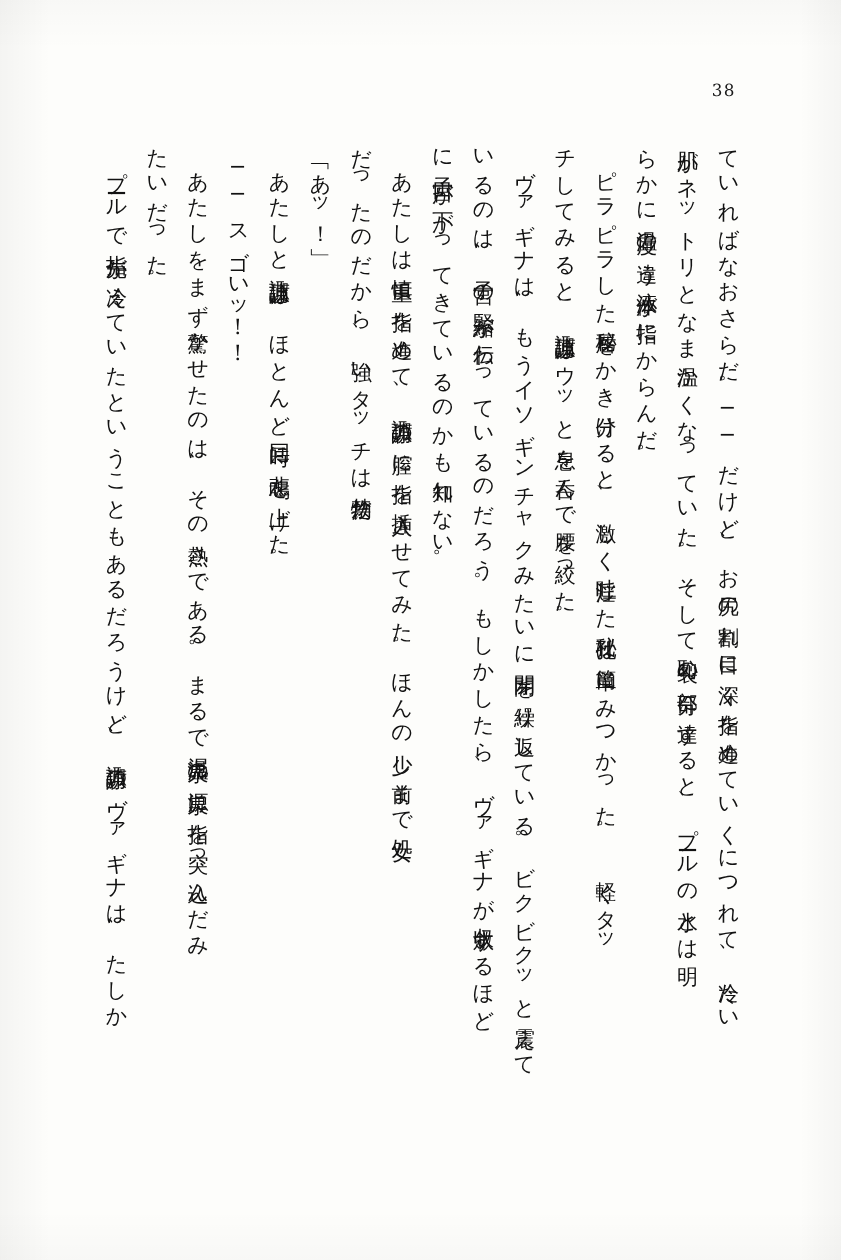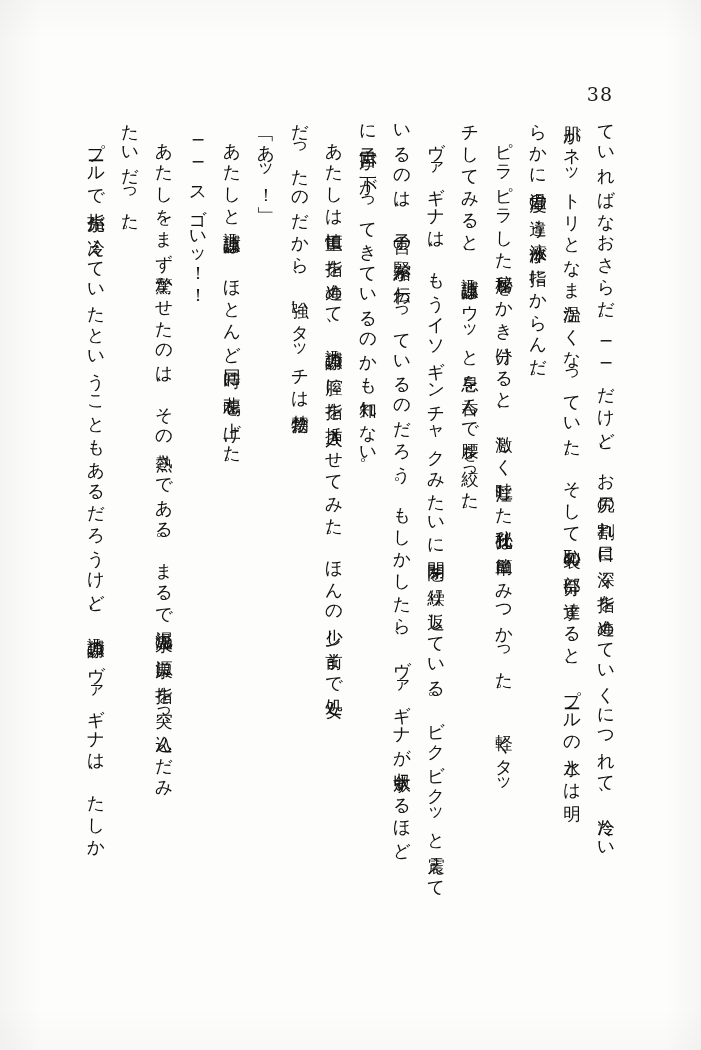--- a/index.html
+++ b/index.html
@@ -31,23 +31,23 @@
     background:
       linear-gradient(to right, rgba(0,0,0,0.035), rgba(0,0,0,0) 6%),
       linear-gradient(to left, rgba(0,0,0,0.03), rgba(0,0,0,0) 5%),
       linear-gradient(to bottom, rgba(0,0,0,0.02), rgba(0,0,0,0) 4%),
       linear-gradient(to top, rgba(0,0,0,0.02), rgba(0,0,0,0) 4%);
     pointer-events: none;
   }
 
   #page-number {
     position: absolute;
-    top: 83px;
+    top: 68px;
     right: 88px;
-    font-size: 19px;
+    font-size: 14px;
     letter-spacing: 1px;
     color: #1a1a1a;
     font-family: "DejaVu Serif", "Liberation Serif", serif;
   }
 
   
   #text-block {
     position: absolute;
     top: 112px;
     right: 80px;

